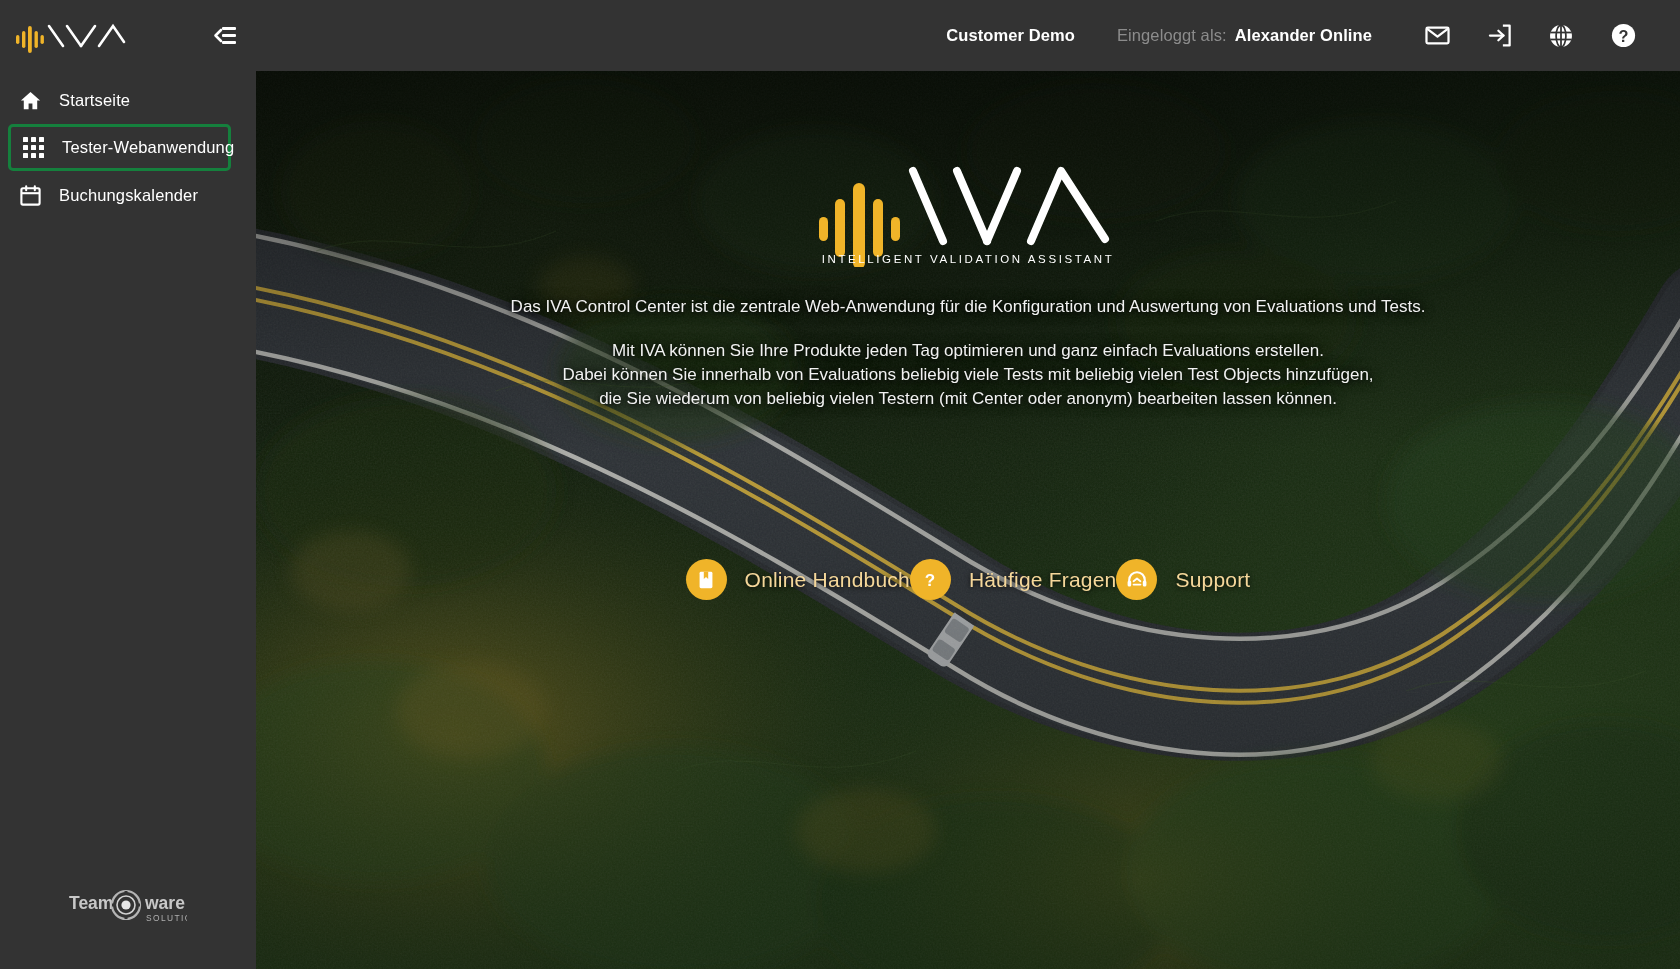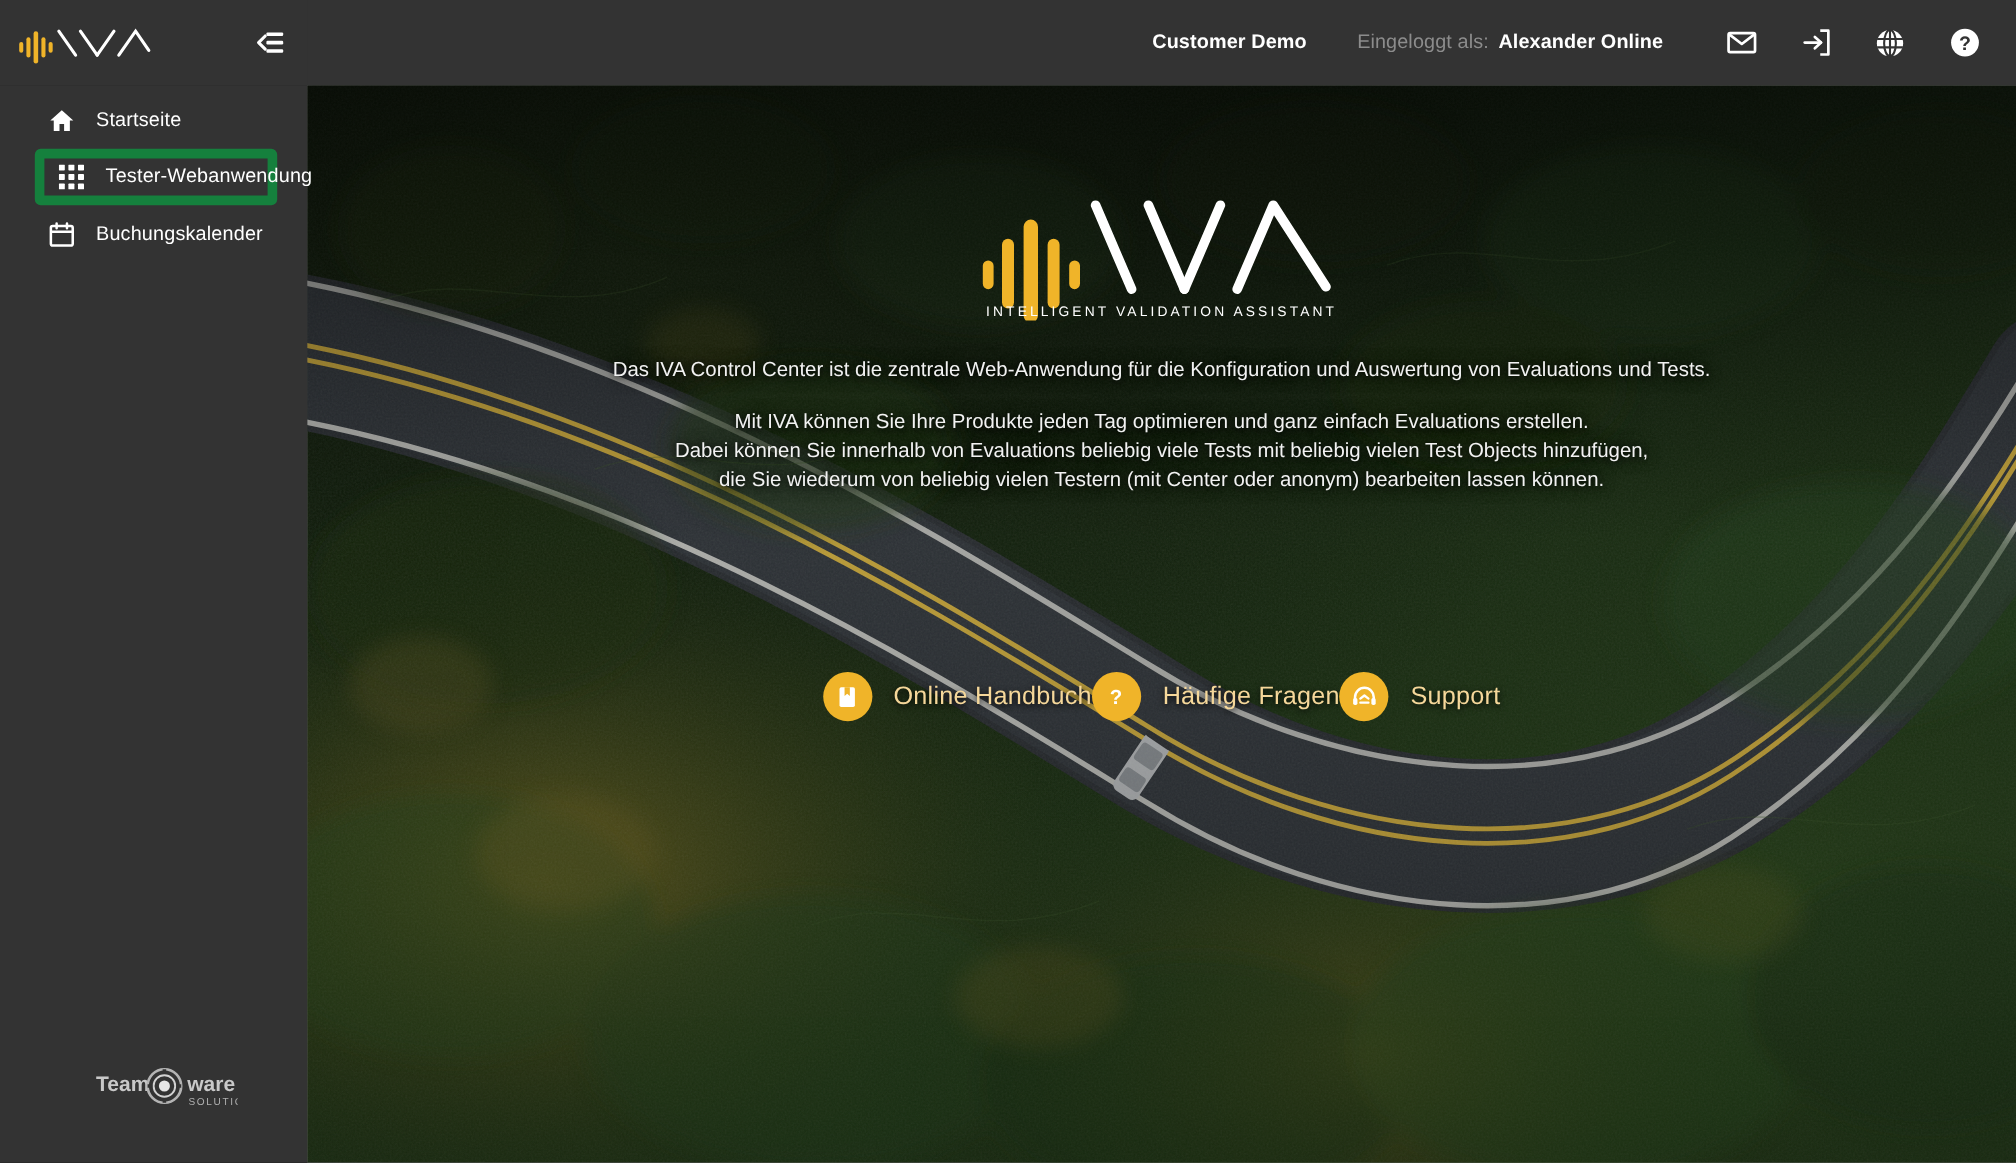--- a/index.html
+++ b/index.html
@@ -49,21 +49,21 @@
     display: flex; align-items: center; justify-content: center;
     cursor: pointer;
   }
 
   .topbar-right {
     flex: 1 1 auto;
     height: 100%;
     display: flex;
     align-items: center;
     justify-content: flex-end;
-    padding-right: 12px;
+    padding-right: 26px;
     gap: 0px;
   }
   .tb-text {
     font-size: 16.5px;
     color: #ffffff;
     letter-spacing: .1px;
     white-space: nowrap;
   }
   .tb-customer { font-weight: 700; margin-right: 42px; }
   .tb-loggedin-label { color: #8c8c8c; font-weight: 400; margin-right: 8px; }
@@ -83,21 +83,20 @@
 
   
   .sidebar {
     width: 256px;
     flex: 0 0 256px;
     background: #333333;
     display: flex;
     flex-direction: column;
     position: relative;
     z-index: 10;
-    padding-left: 21px;
   }
   .nav { padding-top: 7px; }
   .nav-item {
     position: relative;
     display: flex;
     align-items: center;
     height: 44px;
     padding-left: 15px;
     cursor: pointer;
     color: #ffffff;
@@ -108,21 +107,21 @@
     flex: 0 0 30px;
     margin-right: 14px;
   }
   .nav-label {
     font-size: 16.5px;
     color: #ffffff;
     letter-spacing: .15px;
     white-space: nowrap;
   }
   .nav-item.highlighted {
-    border: 8px solid #15803d;
+    border: 3px solid #15803d;
     border-radius: 5px;
     margin: 2px 25px 2px 8px;
     height: 47px;
     padding-left: 7px;
   }
 
   .sidebar-footer {
     margin-top: auto;
     padding: 0 0 42px 0;
     display: flex;

